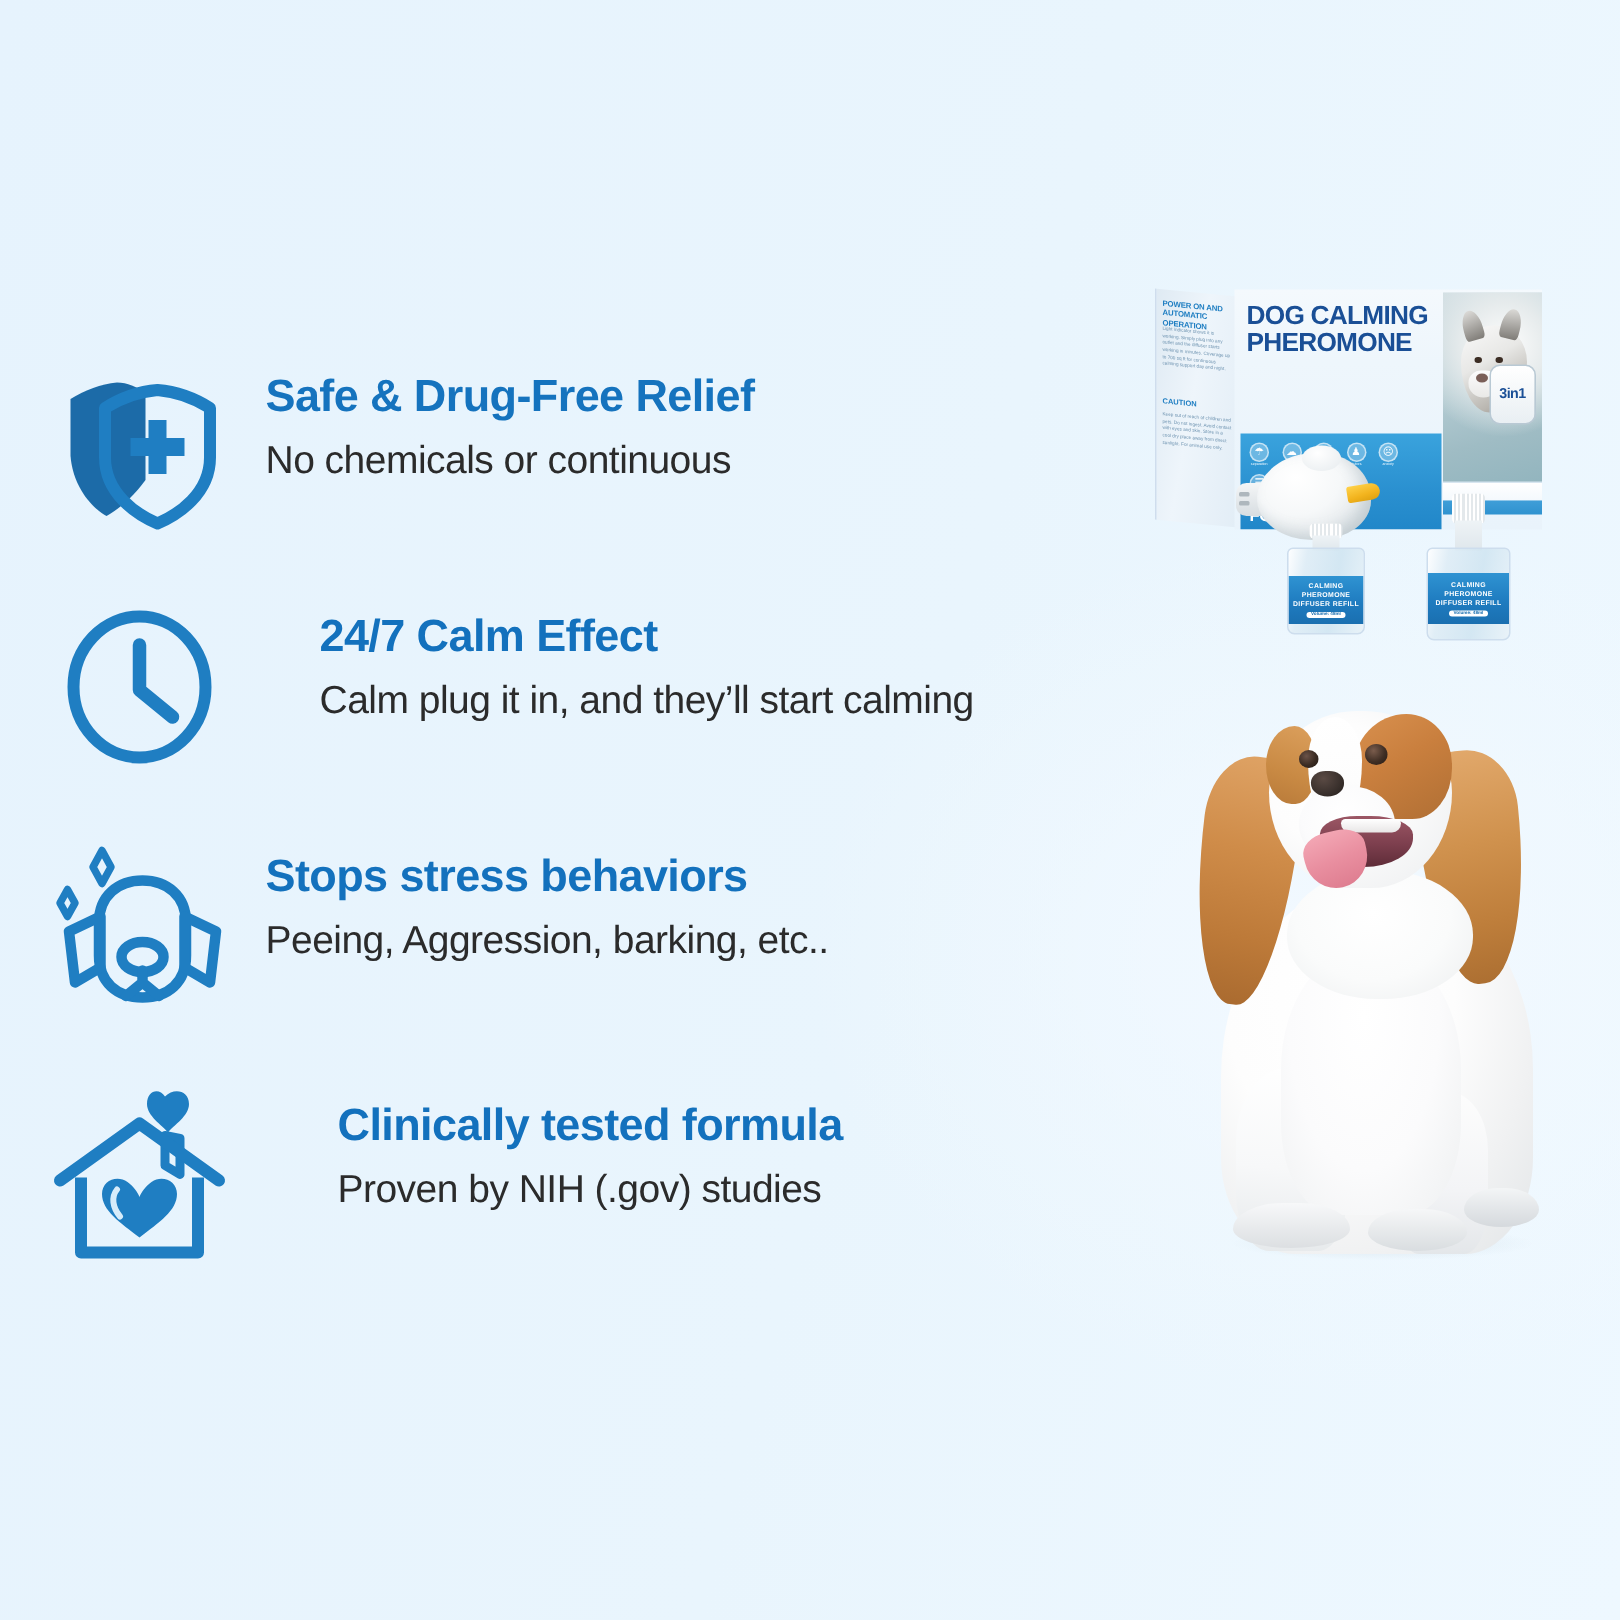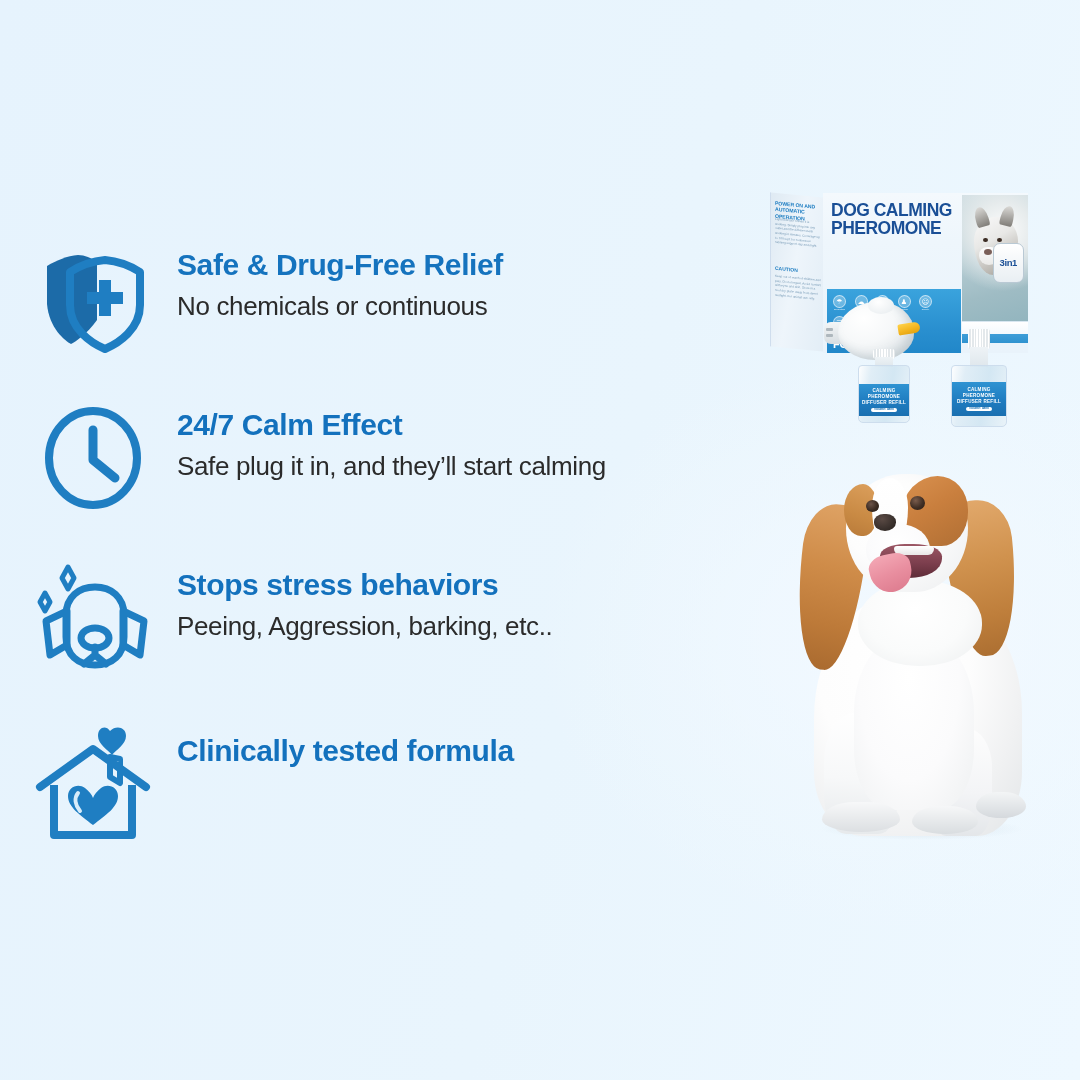--- a/index.html
+++ b/index.html
@@ -49,23 +49,23 @@
   .f-sub {
     font-size:26px;
     color:#2b2b2b;
     line-height:1.12;
     letter-spacing:-0.35px;
     white-space:nowrap;
   }
 
   
   .feature.f1 { height:160px; }
-  .feature.f2 { height:160px; }
+  .feature.f2 { height:160px;gap:36px; }
   .feature.f3 { height:166px; }
-  .feature.f4 { height:160px; }
+  .feature.f4 { height:160px;gap:48px; }
 
   
   .product {
     position:absolute;
     left:752px; top:183px;
     width:300px; height:262px;
   }
   .pkg {
     position:absolute;
     left:18px; top:10px;
@@ -432,21 +432,21 @@
 
     <div class="feature f2">
       <div class="f-icon">
         <svg width="112" height="112" viewBox="0 0 112 112">
           <ellipse cx="56" cy="56" rx="44" ry="47" fill="none" stroke="#1f7ec2" stroke-width="8"></ellipse>
           <path d="M56 28 L56 58 L78 76" fill="none" stroke="#1f7ec2" stroke-width="9" stroke-linecap="round" stroke-linejoin="round"></path>
         </svg>
       </div>
       <div class="f-text">
         <div class="f-title" style="color:#1371bd">24/7 Calm Effect</div>
-        <div class="f-sub">Safe plug it in, and they’ll start calming</div>
+        <div class="f-sub">Calm plug it in, and they’ll start calming</div>
       </div>
     </div>
 
     <div class="feature f3">
       <div class="f-icon">
         <svg width="118" height="118" viewBox="0 0 118 118">
 
           <path d="M34 8 L40 19 L34 30 L28 19 Z" fill="none" stroke="#1f7ec2" stroke-width="5" stroke-linejoin="round"></path>
           <path d="M11 34 L16 43 L11 52 L6 43 Z" fill="none" stroke="#1f7ec2" stroke-width="5" stroke-linejoin="round"></path>
 
@@ -478,20 +478,21 @@
 
           <path d="M20 60 L20 110 L98 110 L98 60" fill="none" stroke="#1f7ec2" stroke-width="8" stroke-linejoin="round"></path>
 
           <path d="M59 100 C46 90 34 82 34 71 C34 62 44 58 51 63 C55 66 58 70 59 73
                    C60 70 63 66 67 63 C74 58 84 62 84 71 C84 82 72 90 59 100 Z" fill="#1f7ec2"></path>
           <path d="M44 68 C40 73 41 80 46 86" fill="none" stroke="#d7ecfa" stroke-width="4" stroke-linecap="round"></path>
         </svg>
       </div>
       <div class="f-text">
         <div class="f-title" style="color:#1371bd">Clinically tested formula</div>
+        <div class="f-sub">Proven by NIH (.gov) studies</div>
       </div>
     </div>
 
   </div>
 
   <div class="product">
 
     <div class="pkg">
 
       <div class="pkg-side">

